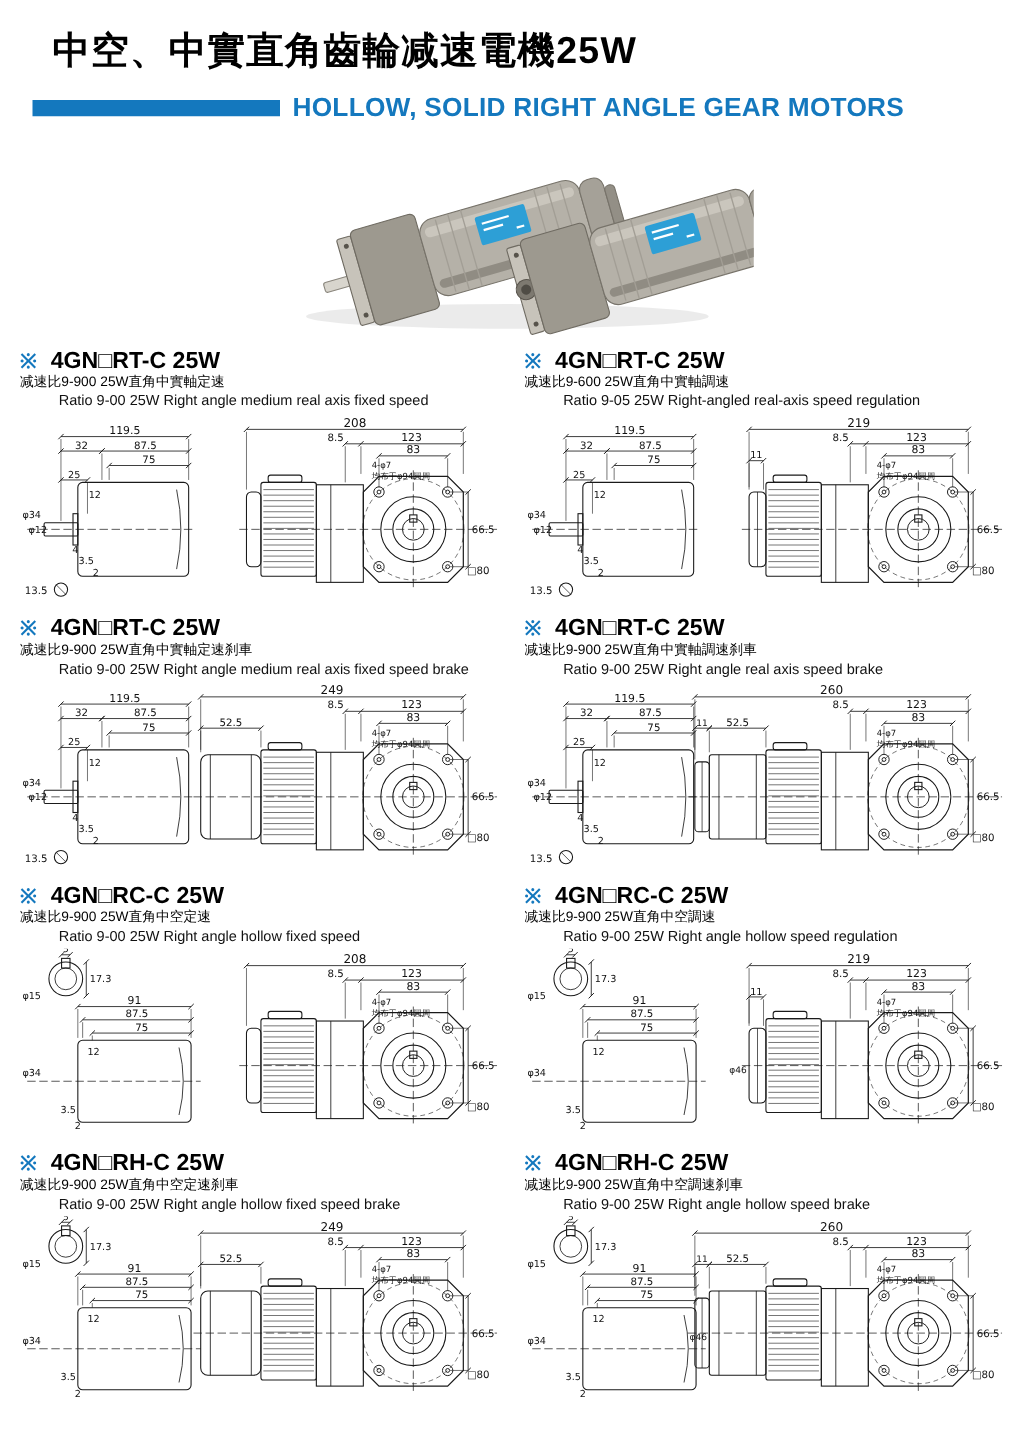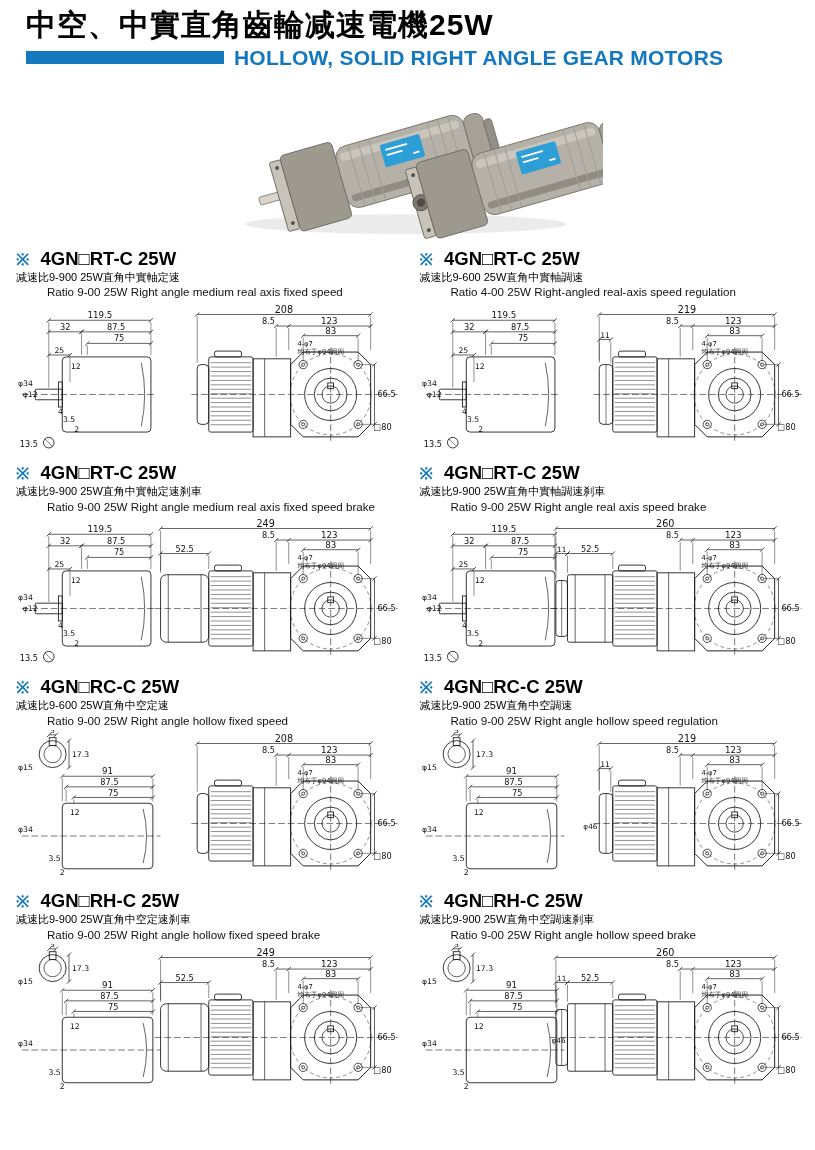--- a/index.html
+++ b/index.html
@@ -1,20 +1,20 @@
 <!DOCTYPE html>
 <html><head>
 <meta charset="utf-8">
 <style>
   html,body{margin:0;padding:0;background:#fff;}
   body{width:815px;height:1150px;overflow:hidden;font-family:"Liberation Sans",sans-serif;color:#000;}
   .page{padding:8px 10px 0 16px;}
   
   .hdr{padding-left:10px;}
-  .title-cn{font-size:30px;font-weight:bold;letter-spacing:1px;margin:0;line-height:1.15;}
+  .title-cn{font-size:30px;font-weight:bold;letter-spacing:1px;margin:16px;line-height:1.15;}
   .sub-row{display:flex;align-items:center;margin-top:3px;}
   .accent-bar{width:198px;height:13px;background:#1478be;margin-right:10px;flex:0 0 auto;}
   .title-en{color:#1478be;font-size:21px;font-weight:bold;letter-spacing:0.2px;white-space:nowrap;}
   
   .photo-wrap{text-align:center;height:170px;margin-top:2px;}
   .photo-wrap svg{height:170px;}
   
   .grid{display:grid;grid-template-columns:1fr 1fr;column-gap:18px;row-gap:8px;margin-top:6px;}
   .sec{min-width:0;}
   .sec-head{font-size:18.5px;font-weight:bold;line-height:1.2;white-space:nowrap;}
@@ -217,21 +217,21 @@
             </g>
           </svg>
         </div>
   </section>
       <section class="sec">
     <div class="sec-head">
       <span class="marker">※</span>
       <span class="model">4GN□RT-C 25W</span>
     </div>
     <div class="cn">减速比9-600  25W直角中實軸調速</div>
-    <div class="en">Ratio 4-00  25W Right-angled real-axis speed regulation</div>
+    <div class="en">Ratio 9-05  25W Right-angled real-axis speed regulation</div>
     <div class="drawing">
           <svg viewBox="0 0 400 158" class="dwg">
             <g fill="none">
               <line x1="6" y1="97" x2="146" y2="97" stroke="#1a1a1a" stroke-width="0.6" stroke-dasharray="7 3"></line>
               <rect x="48" y="58" width="92" height="78" rx="4" fill="none" stroke="#1a1a1a" stroke-width="0.9"></rect>
               <path d="M130,64 Q137,97 130,130" fill="none" stroke="#1a1a1a" stroke-width="0.7"></path>
               <rect x="44" y="84" width="4" height="26" rx="0" fill="none" stroke="#1a1a1a" stroke-width="0.9"></rect>
               <rect x="20" y="91.5" width="28" height="11" rx="1" fill="none" stroke="#1a1a1a" stroke-width="0.9"></rect>
               <line x1="34" y1="20" x2="140" y2="20" stroke="#1a1a1a" stroke-width="0.7"></line>
               <line x1="31.8" y1="22.2" x2="36.2" y2="17.8" stroke="#1a1a1a" stroke-width="0.8"></line>
@@ -600,21 +600,21 @@
               <text x="371" y="134" font-size="8.5" text-anchor="start" fill="#111">□80</text>
             </g>
           </svg>
         </div>
   </section>
       <section class="sec">
     <div class="sec-head">
       <span class="marker">※</span>
       <span class="model">4GN□RC-C 25W</span>
     </div>
-    <div class="cn">减速比9-600  25W直角中空定速</div>
+    <div class="cn">减速比9-900  25W直角中空定速</div>
     <div class="en">Ratio 9-00  25W Right angle hollow fixed speed</div>
     <div class="drawing">
           <svg viewBox="0 0 400 158" class="dwg">
             <g fill="none">
               <line x1="6" y1="110" x2="150" y2="110" stroke="#1a1a1a" stroke-width="0.6" stroke-dasharray="7 3"></line>
               <circle cx="38" cy="25" r="14" fill="none" stroke="#1a1a1a" stroke-width="0.9"></circle>
               <circle cx="38" cy="25" r="9" fill="none" stroke="#1a1a1a" stroke-width="0.7"></circle>
               <rect x="34.5" y="8" width="7" height="8" rx="0" fill="none" stroke="#1a1a1a" stroke-width="0.9"></rect>
               <line x1="34.5" y1="5" x2="41.5" y2="5" stroke="#1a1a1a" stroke-width="0.7"></line>
               <line x1="32.3" y1="7.2" x2="36.7" y2="2.8" stroke="#1a1a1a" stroke-width="0.8"></line>

